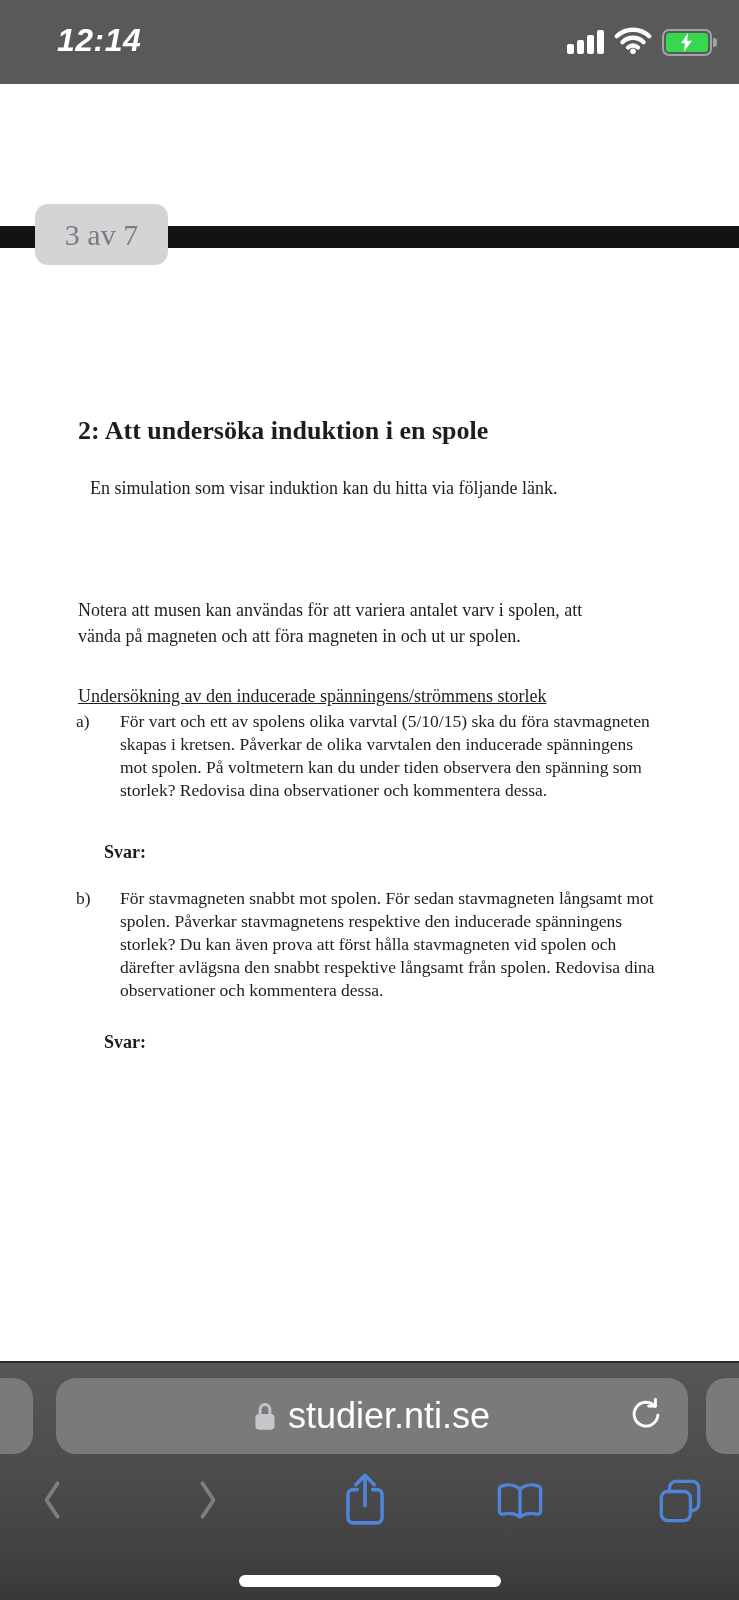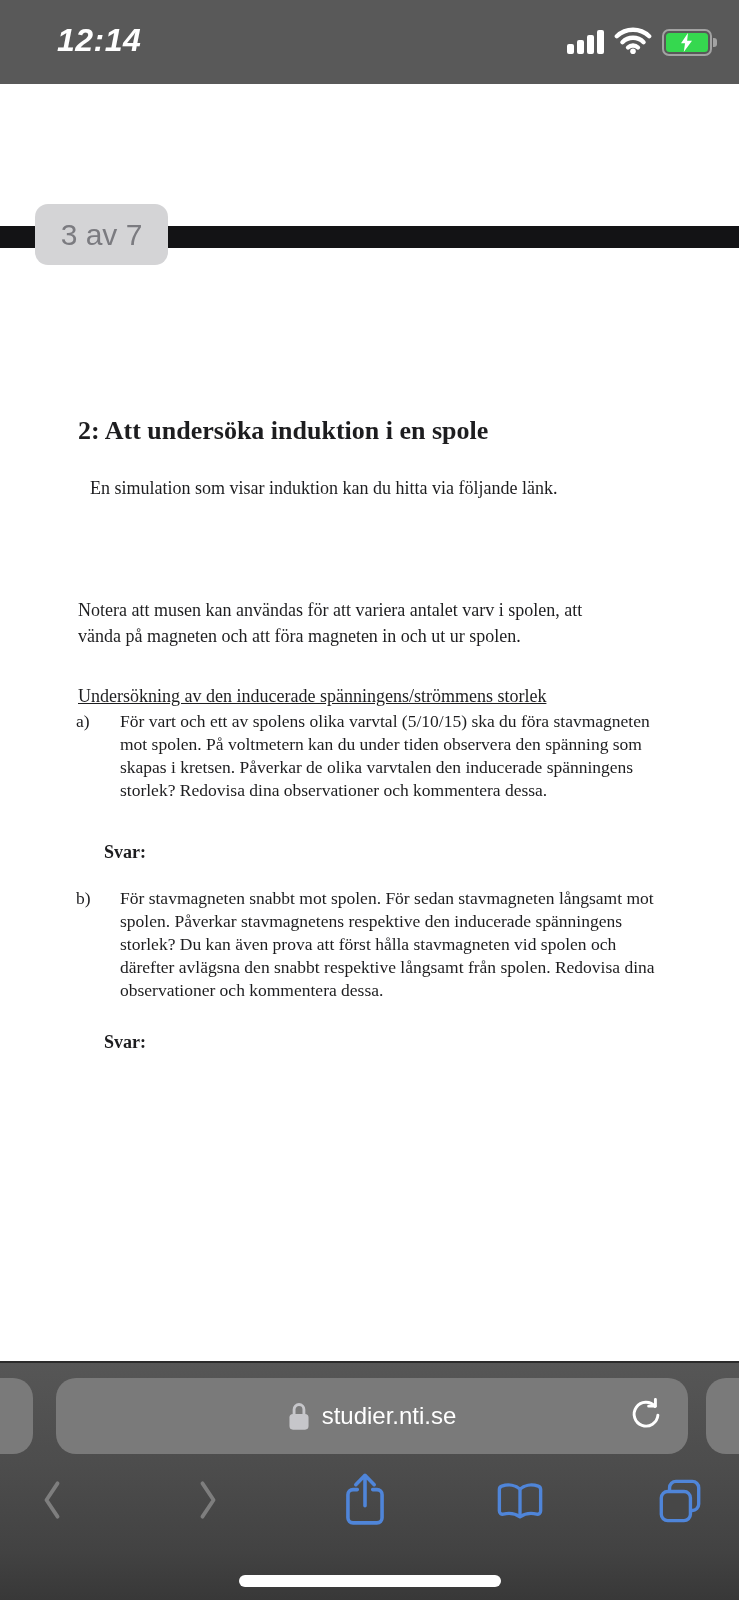--- a/index.html
+++ b/index.html
@@ -42,21 +42,21 @@
   
   .pdf-area { position:absolute; top:84px; left:0; width:739px; height:1277px; background:#fff; }
   .page-separator {
     position:absolute; top:142px; left:0; width:739px; height:22px;
     background:#131315;
   }
   .page-badge {
     position:absolute; top:120px; left:35px; width:133px; height:61px;
     background:#d4d4d6; border-radius:13px;
     display:flex; align-items:center; justify-content:center;
-    color:#7b7b80; font-size:30px;
+    color:#7b7b80; font-size:30px;font-family:Liberation Serif, serif;
   }
 
   
   .doc {
     position:absolute; inset:0;
     font-family:"Liberation Serif","DejaVu Serif",serif;
     color:#1d1d1f;
   }
   .doc-heading { position:absolute; left:78px; top:332px; font-size:26px; font-weight:bold; }
   .doc-intro   { position:absolute; left:78px; top:382px; font-size:18px; }
@@ -92,21 +92,21 @@
     position:absolute; top:15px; height:76px; width:60px;
     background:#7a7a7a; border-radius:20px;
   }
   .tab-left  { left:-27px; }
   .tab-right { left:706px; }
   .url-pill {
     position:absolute; left:56px; top:15px; width:632px; height:76px;
     background:#7a7a7a; border-radius:20px;
     display:flex; align-items:center; justify-content:center;
   }
-  .url-text { color:#ffffff; font-size:24px; margin-left:12px; }
+  .url-text { color:#ffffff; font-size:36px; margin-left:12px; }
   .reload-btn {
     position:absolute; right:22px; top:50%; transform:translateY(-50%);
     width:40px; height:40px; display:flex; align-items:center; justify-content:center;
     background:none; border:none; padding:0; cursor:pointer;
   }
   .nav-row { position:absolute; left:0; top:0; width:739px; height:239px; pointer-events:none; }
   .nav-btn {
     position:absolute; transform:translate(-50%,-50%);
     background:none; border:none; padding:4px; cursor:pointer; pointer-events:auto;
     display:flex; align-items:center; justify-content:center;
@@ -169,22 +169,22 @@
         <span>Notera att musen kan användas för att variera antalet varv i spolen, att</span>
         <span>vända på magneten och att föra magneten in och ut ur spolen.</span>
       </p>
 
       <div class="section-heading">Undersökning av den inducerade spänningens/strömmens storlek</div>
 
       <div class="doc-item item-a">
         <span class="marker">a)</span>
         <div class="lines">
           <span>För vart och ett av spolens olika varvtal (5/10/15) ska du föra stavmagneten</span>
+          <span>skapas i kretsen. Påverkar de olika varvtalen den inducerade spänningens</span>
           <span>mot spolen. På voltmetern kan du under tiden observera den spänning som</span>
-          <span>skapas i kretsen. Påverkar de olika varvtalen den inducerade spänningens</span>
           <span>storlek? Redovisa dina observationer och kommentera dessa.</span>
         </div>
       </div>
 
       <div class="svar svar-a">Svar:</div>
 
       <div class="doc-item item-b">
         <span class="marker">b)</span>
         <div class="lines">
           <span>För stavmagneten snabbt mot spolen. För sedan stavmagneten långsamt mot</span>

